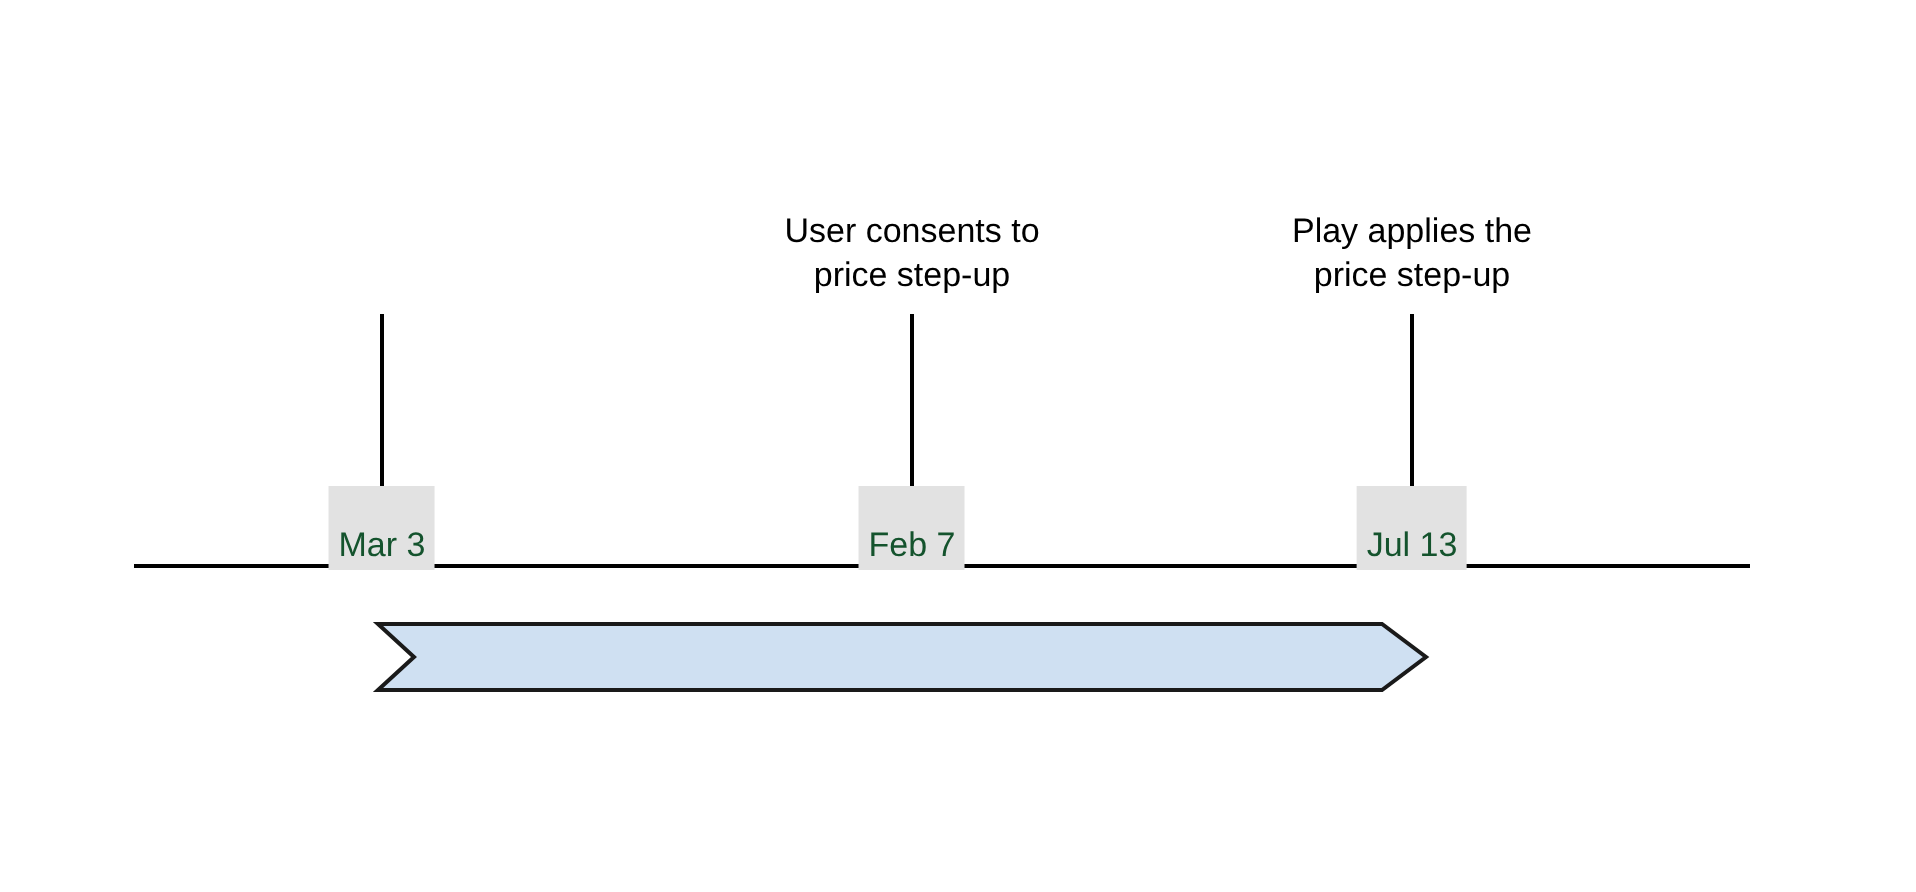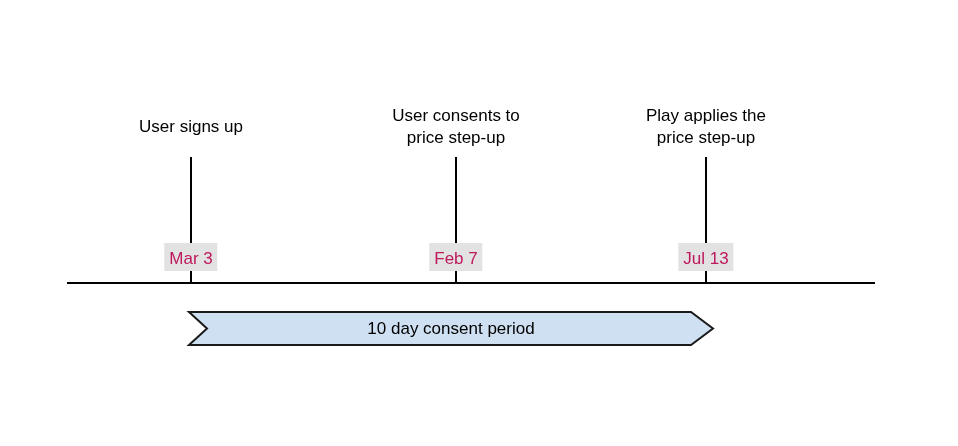--- a/index.html
+++ b/index.html
@@ -36,23 +36,23 @@
     transform: translateX(-50%);
   }
   .event-label .lbl-line {
     display: block;
   }
   .date-chip {
     position: absolute;
     font-family: "Liberation Sans", sans-serif;
     font-size: 17px;
     line-height: 21px;
-    color: #be185d;
+    color: #14532d;
     background: #e2e2e2;
-    padding: 5px 5px 2px 5px;
+    padding: 19px 5px 2px 5px;
     white-space: nowrap;
     transform: translateX(-50%);
   }
   .band-label {
     position: absolute;
     font-family: "Liberation Sans", sans-serif;
     font-size: 17px;
     line-height: 20px;
     color: #000000;
     white-space: nowrap;
@@ -67,33 +67,29 @@
   <svg id="timeline-svg" viewBox="0 0 958 446" xmlns="http://www.w3.org/2000/svg">
     <g id="svg-layer">
         <line x1="67" y1="283" x2="875" y2="283" stroke="#000000" stroke-width="2"></line>
         <line x1="191" y1="157" x2="191" y2="283" stroke="#000000" stroke-width="2"></line>
         <line x1="456" y1="157" x2="456" y2="283" stroke="#000000" stroke-width="2"></line>
         <line x1="706" y1="157" x2="706" y2="283" stroke="#000000" stroke-width="2"></line>
         <polygon points="189,312 691,312 713,328.5 691,345 189,345 207,328.5" fill="#cfe0f2" stroke="#1a1a1a" stroke-width="2" stroke-linejoin="miter"></polygon>
       </g>
   </svg>
 
-  <div class="event-label" style="left:191px; top:116px;">
-    <span class="lbl-line">User signs up</span>
-  </div>
 
   <div class="event-label" style="left:456px; top:105px;">
     <span class="lbl-line">User consents to</span>
     <span class="lbl-line">price step-up</span>
   </div>
 
   <div class="event-label" style="left:706px; top:105px;">
     <span class="lbl-line">Play applies the</span>
     <span class="lbl-line">price step-up</span>
   </div>
 
   <div class="date-chip" style="left:191px; top:243px;">Mar 3</div>
   <div class="date-chip" style="left:456px; top:243px;">Feb 7</div>
   <div class="date-chip" style="left:706px; top:243px;">Jul 13</div>
 
-  <div class="band-label" style="left:451px; top:329px;">10 day consent period</div>
 
 </div>
 
 </body></html>

